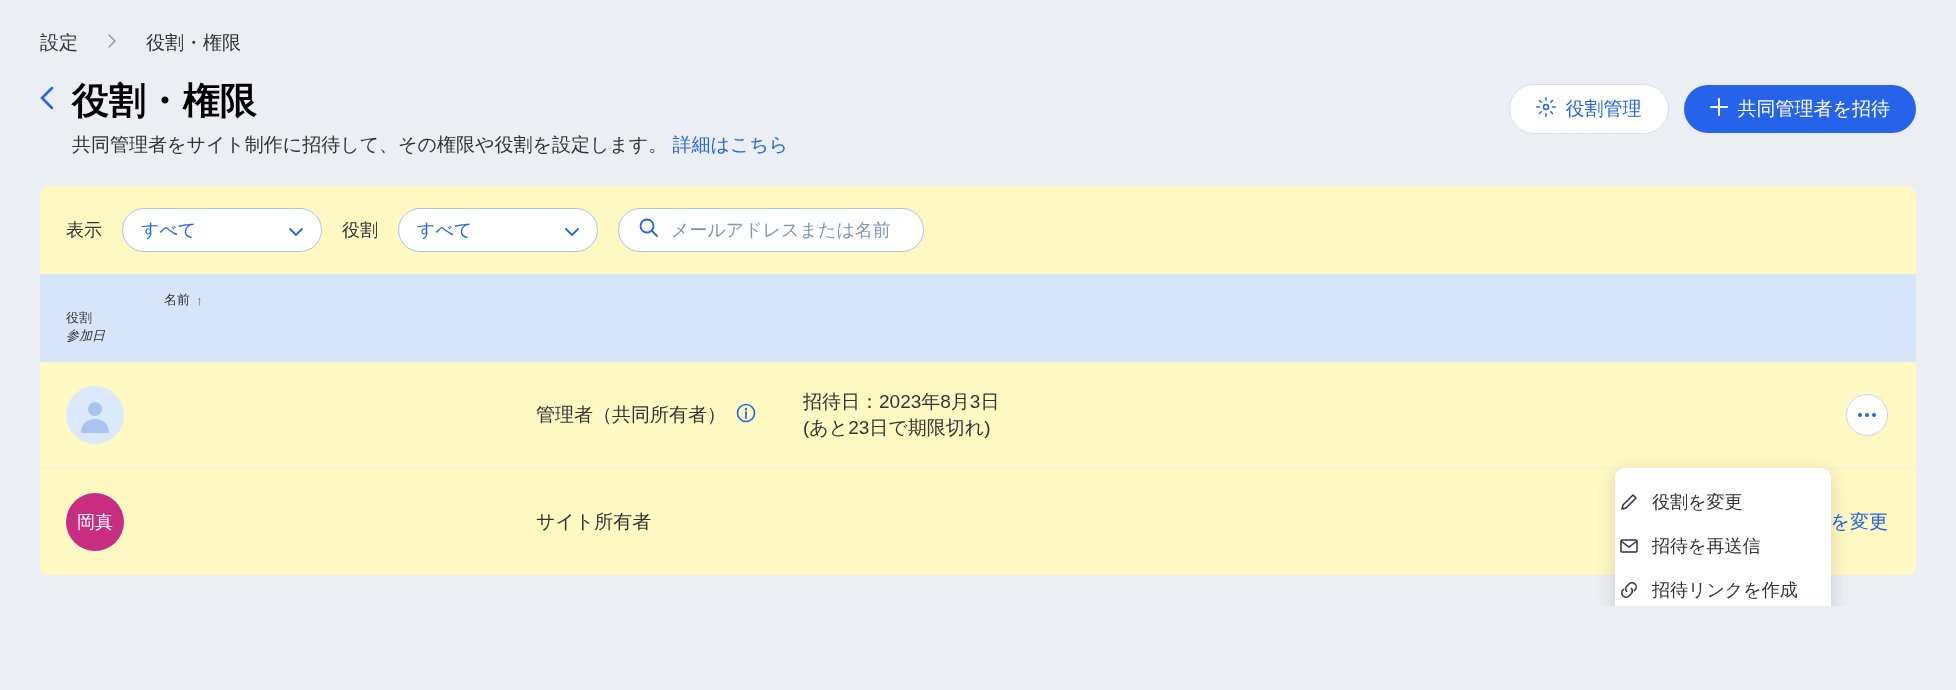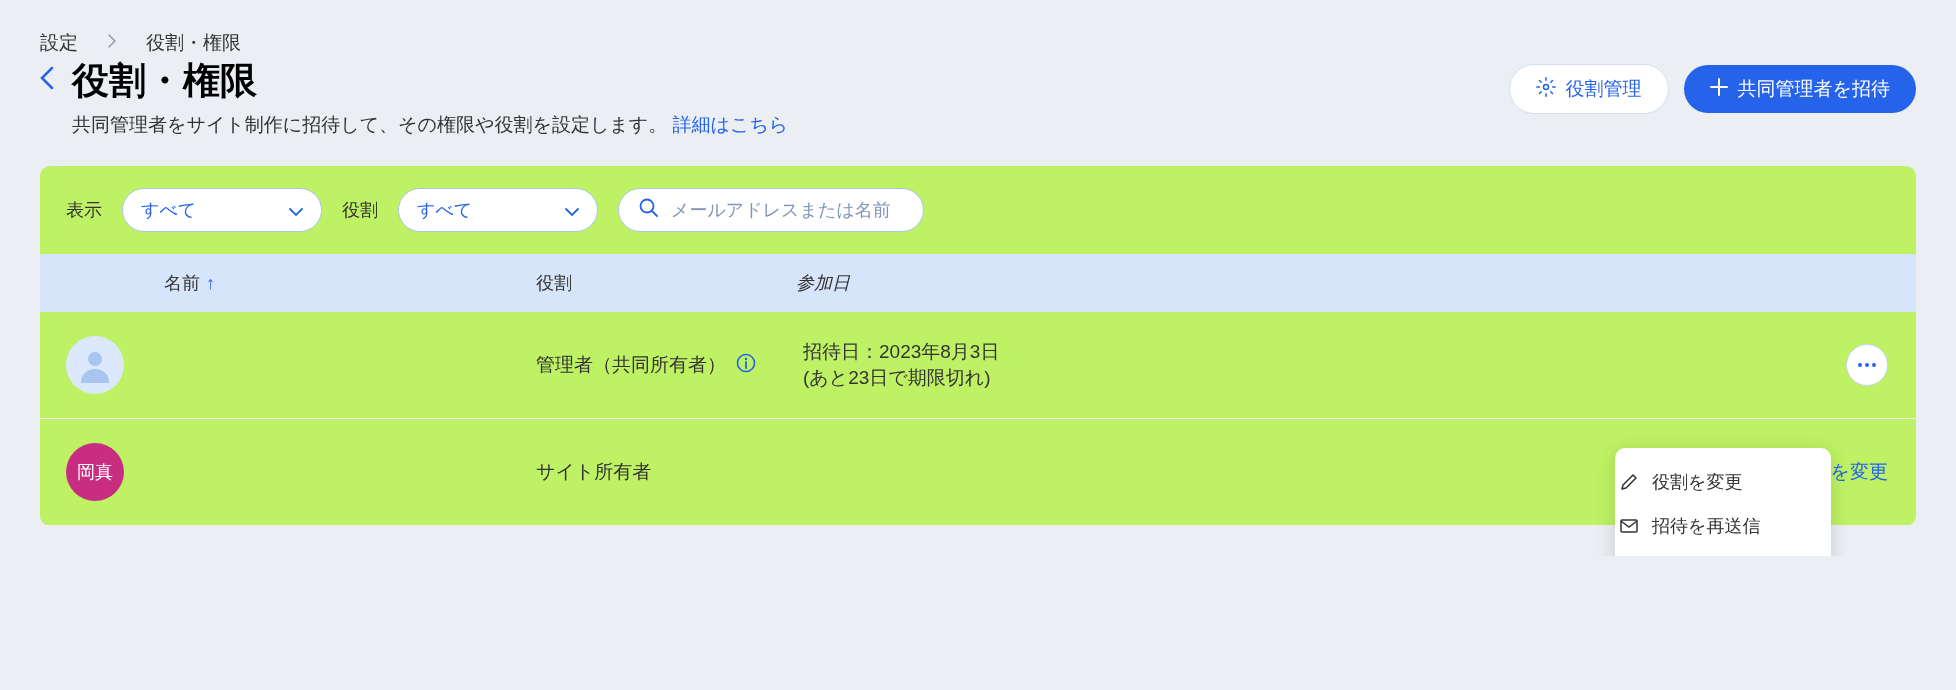--- a/index.html
+++ b/index.html
@@ -11,20 +11,21 @@
     
     body {
       background: rgb(235, 238, 242);
       padding: 30px 40px;
     }
     
     .breadcrumb {
       display: flex;
       align-items: center;
       gap: 30px;
+      margin-bottom: 20px;
       color: #5a5a5a;
     }
     
     .breadcrumb-item {
       font-size: 19px;
       color: #333;
     }
     
     .breadcrumb-chevron {
       color: #999;
@@ -92,21 +93,21 @@
       color: #2563eb;
       border: 1px solid #d5ddf1;
     }
     
     .btn-primary {
       background: #2563eb;
       color: #fff;
     }
     
     .main-panel {
-      background: #bef264;
+      background: #fef9c3;
       border-radius: 10px;
       overflow: visible;
       position: relative;
     }
     
     .filters-row {
       display: flex;
       align-items: center;
       gap: 20px;
       padding: 22px 26px;
@@ -160,22 +161,23 @@
     }
     
     .search-icon {
       color: #2563eb;
     }
     
     .table-header {
       display: flex;
       background: #d7e5fb;
       padding: 17px 26px;
-      font-size: 18px;
-      color: #333;
+      font-size: 13px;
+      color: #333;
+      flex-direction: column;
     }
     
     .col-name {
       width: 470px;
       padding-left: 98px;
       display: flex;
       align-items: center;
       gap: 6px;
     }
     

